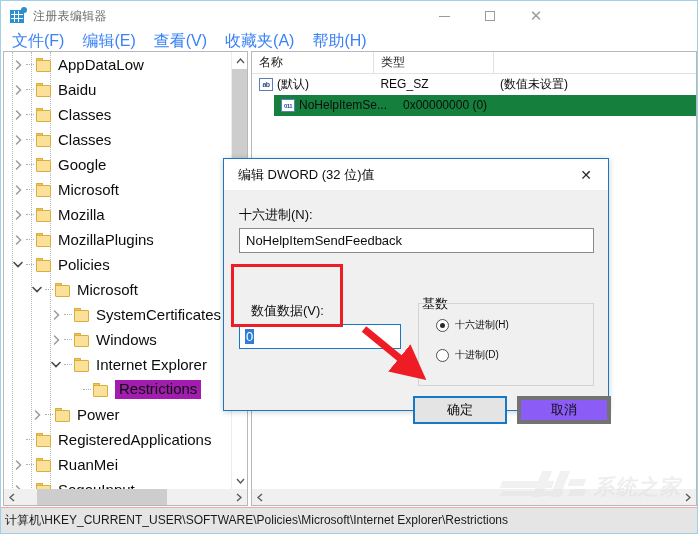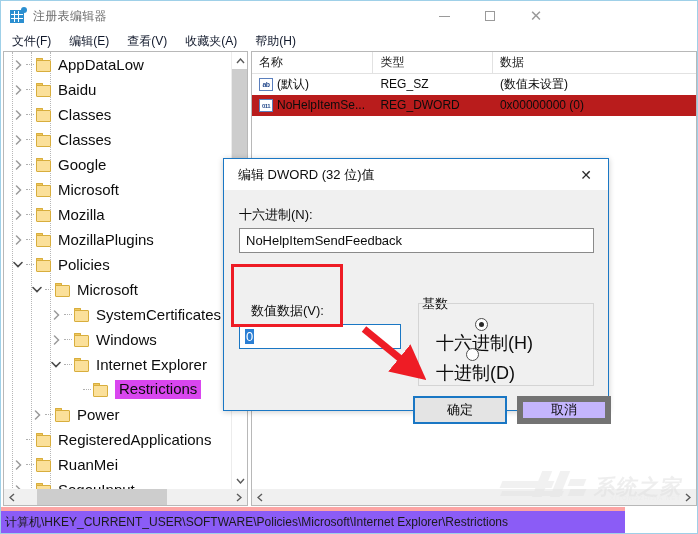--- a/index.html
+++ b/index.html
@@ -61,21 +61,21 @@
   .win-btn .cls { font-size: 15px; color: #9a9a9a; font-family: "DejaVu Sans", sans-serif; }
 
   
   .menubar {
     position: absolute; left: 0; top: 30px;
     width: 696px; height: 20px;
     display: flex; align-items: center;
     background: #ffffff;
   }
   .menu-item {
-    font-size: 12px; color: #0f172a;
+    font-size: 16px; color: #3b82f6;
     padding: 0 9px; height: 20px; line-height: 20px;
     white-space: nowrap;
   }
   .menu-item:first-child { margin-left: 2px; }
 
   
   .tree-pane {
     position: absolute; left: 2px; top: 50px;
     width: 245px; height: 455px;
     border: 1px solid #b8b8b8;
@@ -88,21 +88,21 @@
     overflow: hidden;
   }
   .tree-row {
     position: relative;
     height: 25px;
     display: flex; align-items: center;
     white-space: nowrap;
     font-size: 15px; color: #0c0c0c;
   }
   .tree-row.sel .node-label {
-    background: #d946ef;
+    background: #a21caf;
     padding: 1px 4px 2px 4px;
   }
   .twisty {
     width: 16px; height: 25px;
     display: flex; align-items: center; justify-content: center;
     flex: 0 0 16px;
     color: #8a8a8a; font-size: 9px;
   }
   .twisty svg { display:block; }
   .conn {
@@ -187,21 +187,21 @@
     padding-left: 7px; line-height: 22px;
     border-right: 1px solid #e2e2e2;
     white-space: nowrap;
   }
   .lv-th.c0 { width: 122px; }
   .lv-th.c1 { width: 120px; }
   .lv-th.c2 { width: 204px; border-right: 0; }
   .lv-row {
     display: flex; height: 21px; align-items: center;
   }
-  .lv-row.sel { background: #b91c1c; }
+  .lv-row.sel { background: #15803d; margin-left: 22px; }
   .lv-cell {
     font-size: 12px; color: #0c0c0c;
     padding-left: 7px; line-height: 21px;
     white-space: nowrap; overflow: hidden;
     display: flex; align-items: center;
   }
   .lv-cell.c0 { width: 122px; }
   .lv-cell.c1 { width: 120px; }
   .lv-cell.c2 { width: 204px; }
   .vicon {
@@ -220,23 +220,23 @@
     position:absolute; top:0; width:16px; height:16px;
     display:flex; align-items:center; justify-content:center;
     color:#5a5a5a; font-size:8px;
   }
   .lv-hscroll .arrow.l { left:0; }
   .lv-hscroll .arrow.r { right:0; }
 
   
   .statusbar {
     position: absolute; left: 0; bottom: 0;
-    width: 624px; height: 26px;
-    background: #8b5cf6;
-    border-top: 4px solid #fca5a5;
+    width: 696px; height: 26px;
+    background: #e5e5e5;
+    border-top: 1px solid #fca5a5;
     display: flex; align-items: center;
   }
   .status-text {
     font-size: 12px; color: #1a1a1a; margin-left: 4px;
     white-space: nowrap;
   }
 
   
   .watermark {
     position: absolute; right: 8px; bottom: 26px;
@@ -314,37 +314,37 @@
     width: 176px; height: 83px;
     border: 1px solid #d4d4d4;
   }
   .gb-title {
     position: absolute; left: 194px; top: 105px;
     background: #f0f0f0; padding: 0 4px;
     font-size: 13px; color: #0c0c0c;
   }
   .radio-row {
     position: absolute; display: flex; align-items: center;
-    font-size: 18px; color: #0c0c0c; flex-direction: column;
+    font-size: 10px; color: #0c0c0c;
   }
   .radio-row.r1 { left: 212px; top: 128px; }
   .radio-row.r2 { left: 212px; top: 158px; }
   .radio {
     width: 13px; height: 13px; border-radius: 50%;
     border: 1px solid #4f4f4f; background: #ffffff;
     margin-right: 6px; position: relative; flex: 0 0 13px;
   }
   .radio.on::after {
     content: ''; position: absolute;
     left: 3px; top: 3px; width: 5px; height: 5px;
     border-radius: 50%; background: #2a2a2a;
   }
   .dlg-btn {
     position: absolute; height: 28px; width: 94px;
-    background: #c4b5fd; border: 6px solid #737373;
+    background: #8b5cf6; border: 4px solid #737373;
     font-size: 13px; color: #0c0c0c;
     display: flex; align-items: center; justify-content: center;
     font-family: "Liberation Sans", sans-serif;
   }
   .dlg-btn.ok { left: 189px; top: 206px; border: 2px solid #1a77c4; background:#e4e4e4; }
   .dlg-btn.cancel { left: 293px; top: 206px; }
 
   
   .anno-rect {
     position: absolute; left: 230px; top: 263px;
@@ -686,37 +686,35 @@
             <path d="M1 1 L5 4.5 L1 8" stroke="#5a5a5a" stroke-width="1.4" fill="none"></path>
           </svg>
       </div>
     </div>
   </div>
 
   <div class="list-pane">
     <div class="lv-header">
       <div class="lv-th c0">名称</div>
       <div class="lv-th c1">类型</div>
-      <div class="lv-th c2">数据</div>
     </div>
     <div id="lv-rows">
         <div class="lv-row">
           <div class="lv-cell c0">
             <span class="vicon">ab</span>
             <span>(默认)</span>
           </div>
           <div class="lv-cell c1">REG_SZ</div>
           <div class="lv-cell c2">(数值未设置)</div>
         </div>
         <div class="lv-row sel">
           <div class="lv-cell c0">
             <span class="vicon bin">011</span>
             <span>NoHelpItemSe...</span>
           </div>
-          <div class="lv-cell c1">REG_DWORD</div>
           <div class="lv-cell c2">0x00000000 (0)</div>
         </div>
       </div>
 
     <div class="lv-hscroll">
       <div class="arrow l">
         <svg width="6" height="9" viewBox="0 0 6 9">
             <path d="M5 1 L1 4.5 L5 8" stroke="#5a5a5a" stroke-width="1.4" fill="none"></path>
           </svg>
       </div>

